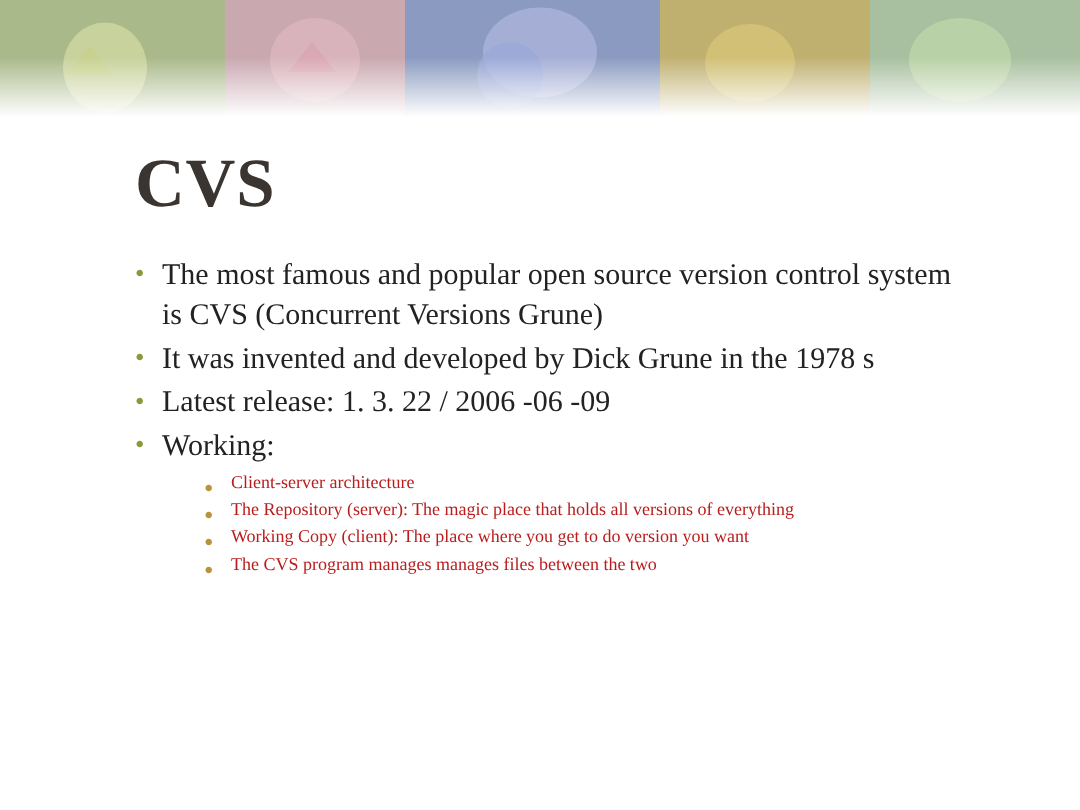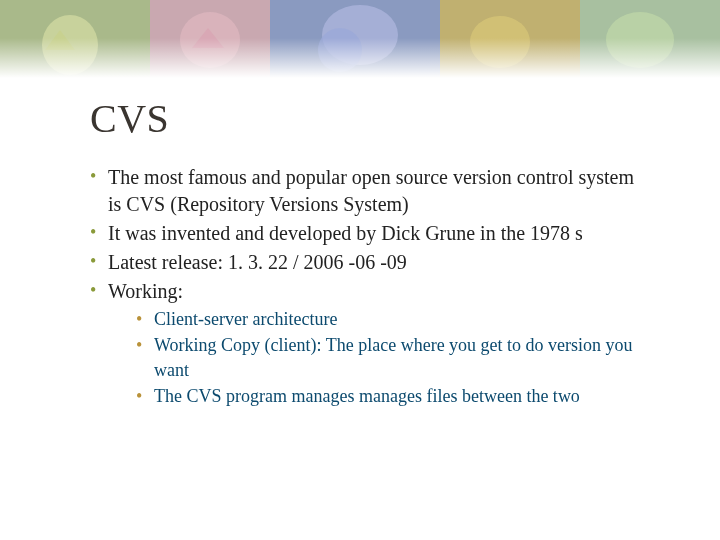--- a/index.html
+++ b/index.html
@@ -1,25 +1,25 @@
 <!DOCTYPE html>
 <html><head>
 <meta charset="utf-8">
 <style>
   html,body{margin:0;padding:0;width:720px;height:540px;font-family:"Times New Roman",Times,serif;background:#fff;overflow:hidden}
   .slide{position:relative;width:720px;height:540px;background:#fff}
   .banner{position:absolute;top:0;left:0;width:720px;height:78px}
   .banner svg{display:block}
   .content{position:absolute;top:95px;left:90px;right:70px}
-  .title{font-size:40px;color:#3a3530;margin:0 0 22px 0;font-weight:normal;letter-spacing:0.5px}
+  .title{font-size:46px;color:#3a3530;margin:0 0 22px 0;font-weight:bold;letter-spacing:0.5px}
   .bullets{list-style:none;padding:0;margin:0}
   .bullets>li{position:relative;padding-left:18px;font-size:20px;line-height:1.35;color:#222;margin:0 0 2px 0}
   .bullets>li::before{content:"•";position:absolute;left:0;top:0;color:#8a9a3a;font-size:18px}
   .sub{list-style:none;padding:0;margin:2px 0 0 28px}
-  .sub>li{position:relative;padding-left:18px;font-size:18px;line-height:1.35;color:#0c4a6e;margin:0 0 2px 0}
+  .sub>li{position:relative;padding-left:18px;font-size:12px;line-height:1.35;color:#b91c1c;margin:0 0 2px 0}
   .sub>li::before{content:"•";position:absolute;left:0;top:0;color:#b9923a;font-size:18px}
 </style>
 </head>
 <body>
 
 <div class="slide">
 
   <div class="banner">
     <svg width="720" height="78" viewBox="0 0 720 78">
       <defs>
@@ -44,27 +44,28 @@
       <path d="M60,30 L75,50 L45,50 Z" fill="#c8d088" opacity="0.6"></path>
       <path d="M208,28 L224,48 L192,48 Z" fill="#d8a0b0" opacity="0.6"></path>
 
       <rect x="0" y="38" width="720" height="40" fill="url(#fade)"></rect>
     </svg>
   </div>
 
   <div class="content">
     <h1 class="title">CVS</h1>
     <ul class="bullets">
-      <li>The most famous and popular open source version control system is CVS (Repository Versions System)</li>
+      <li>The most famous and popular open source version control system is CVS (Concurrent Versions Grune)</li>
       <li>It was invented and developed by Dick Grune in the 1978 s</li>
       <li>Latest release: 1. 3. 22 / 2006 -06 -09</li>
       <li>
         <span>Working:</span>
         <ul class="sub">
           <li>Client-server architecture</li>
+          <li>The Repository (server): The magic place that holds all versions of everything</li>
           <li>Working Copy (client): The place where you get to do version you want</li>
           <li>The CVS program manages manages files between the two</li>
         </ul>
       </li>
     </ul>
   </div>
 
 </div>
 
 </body></html>

